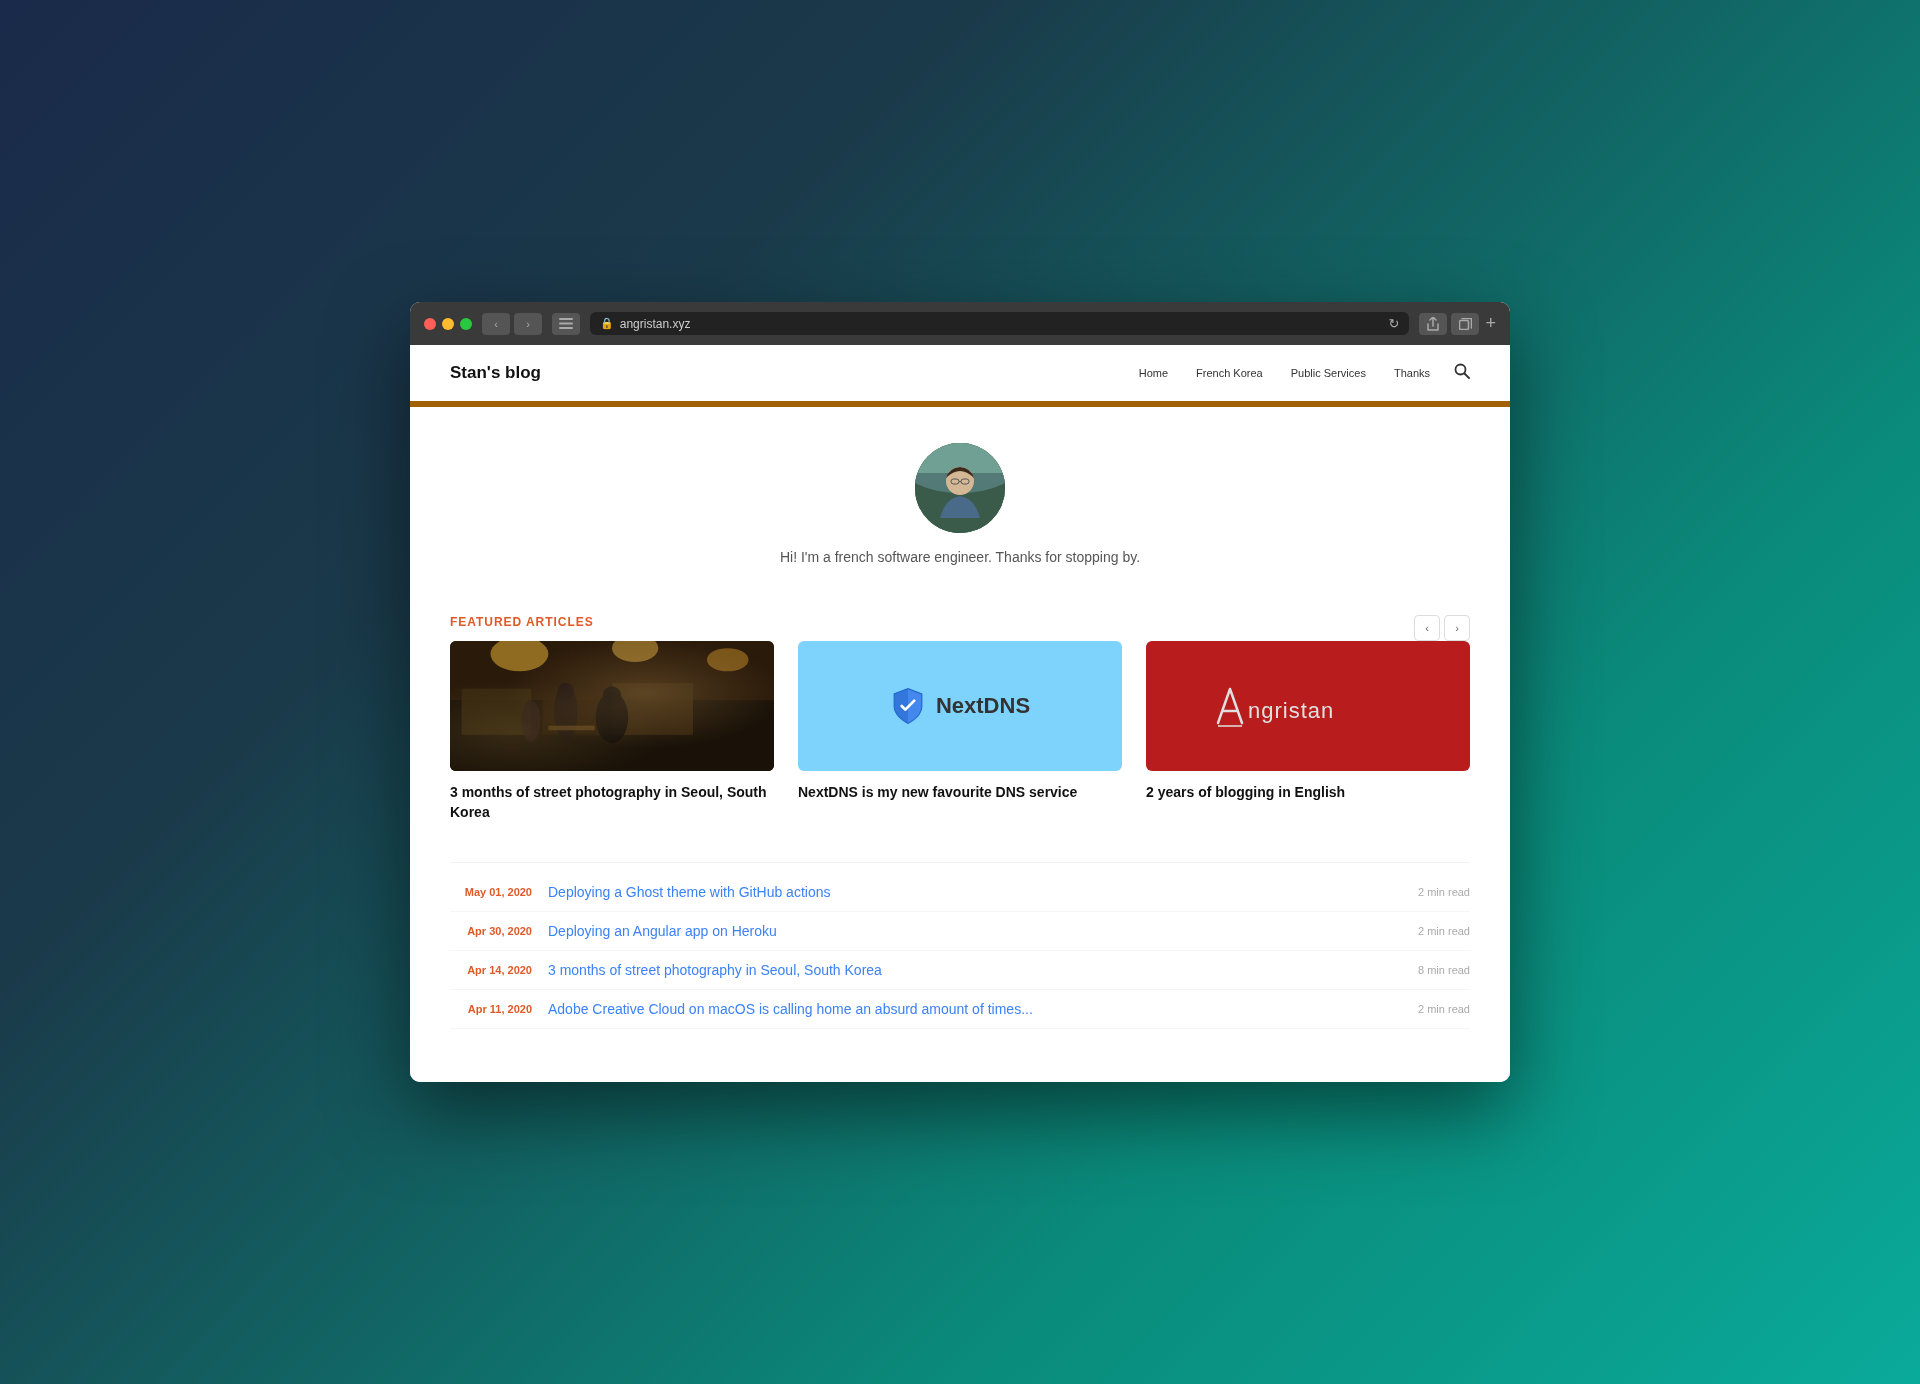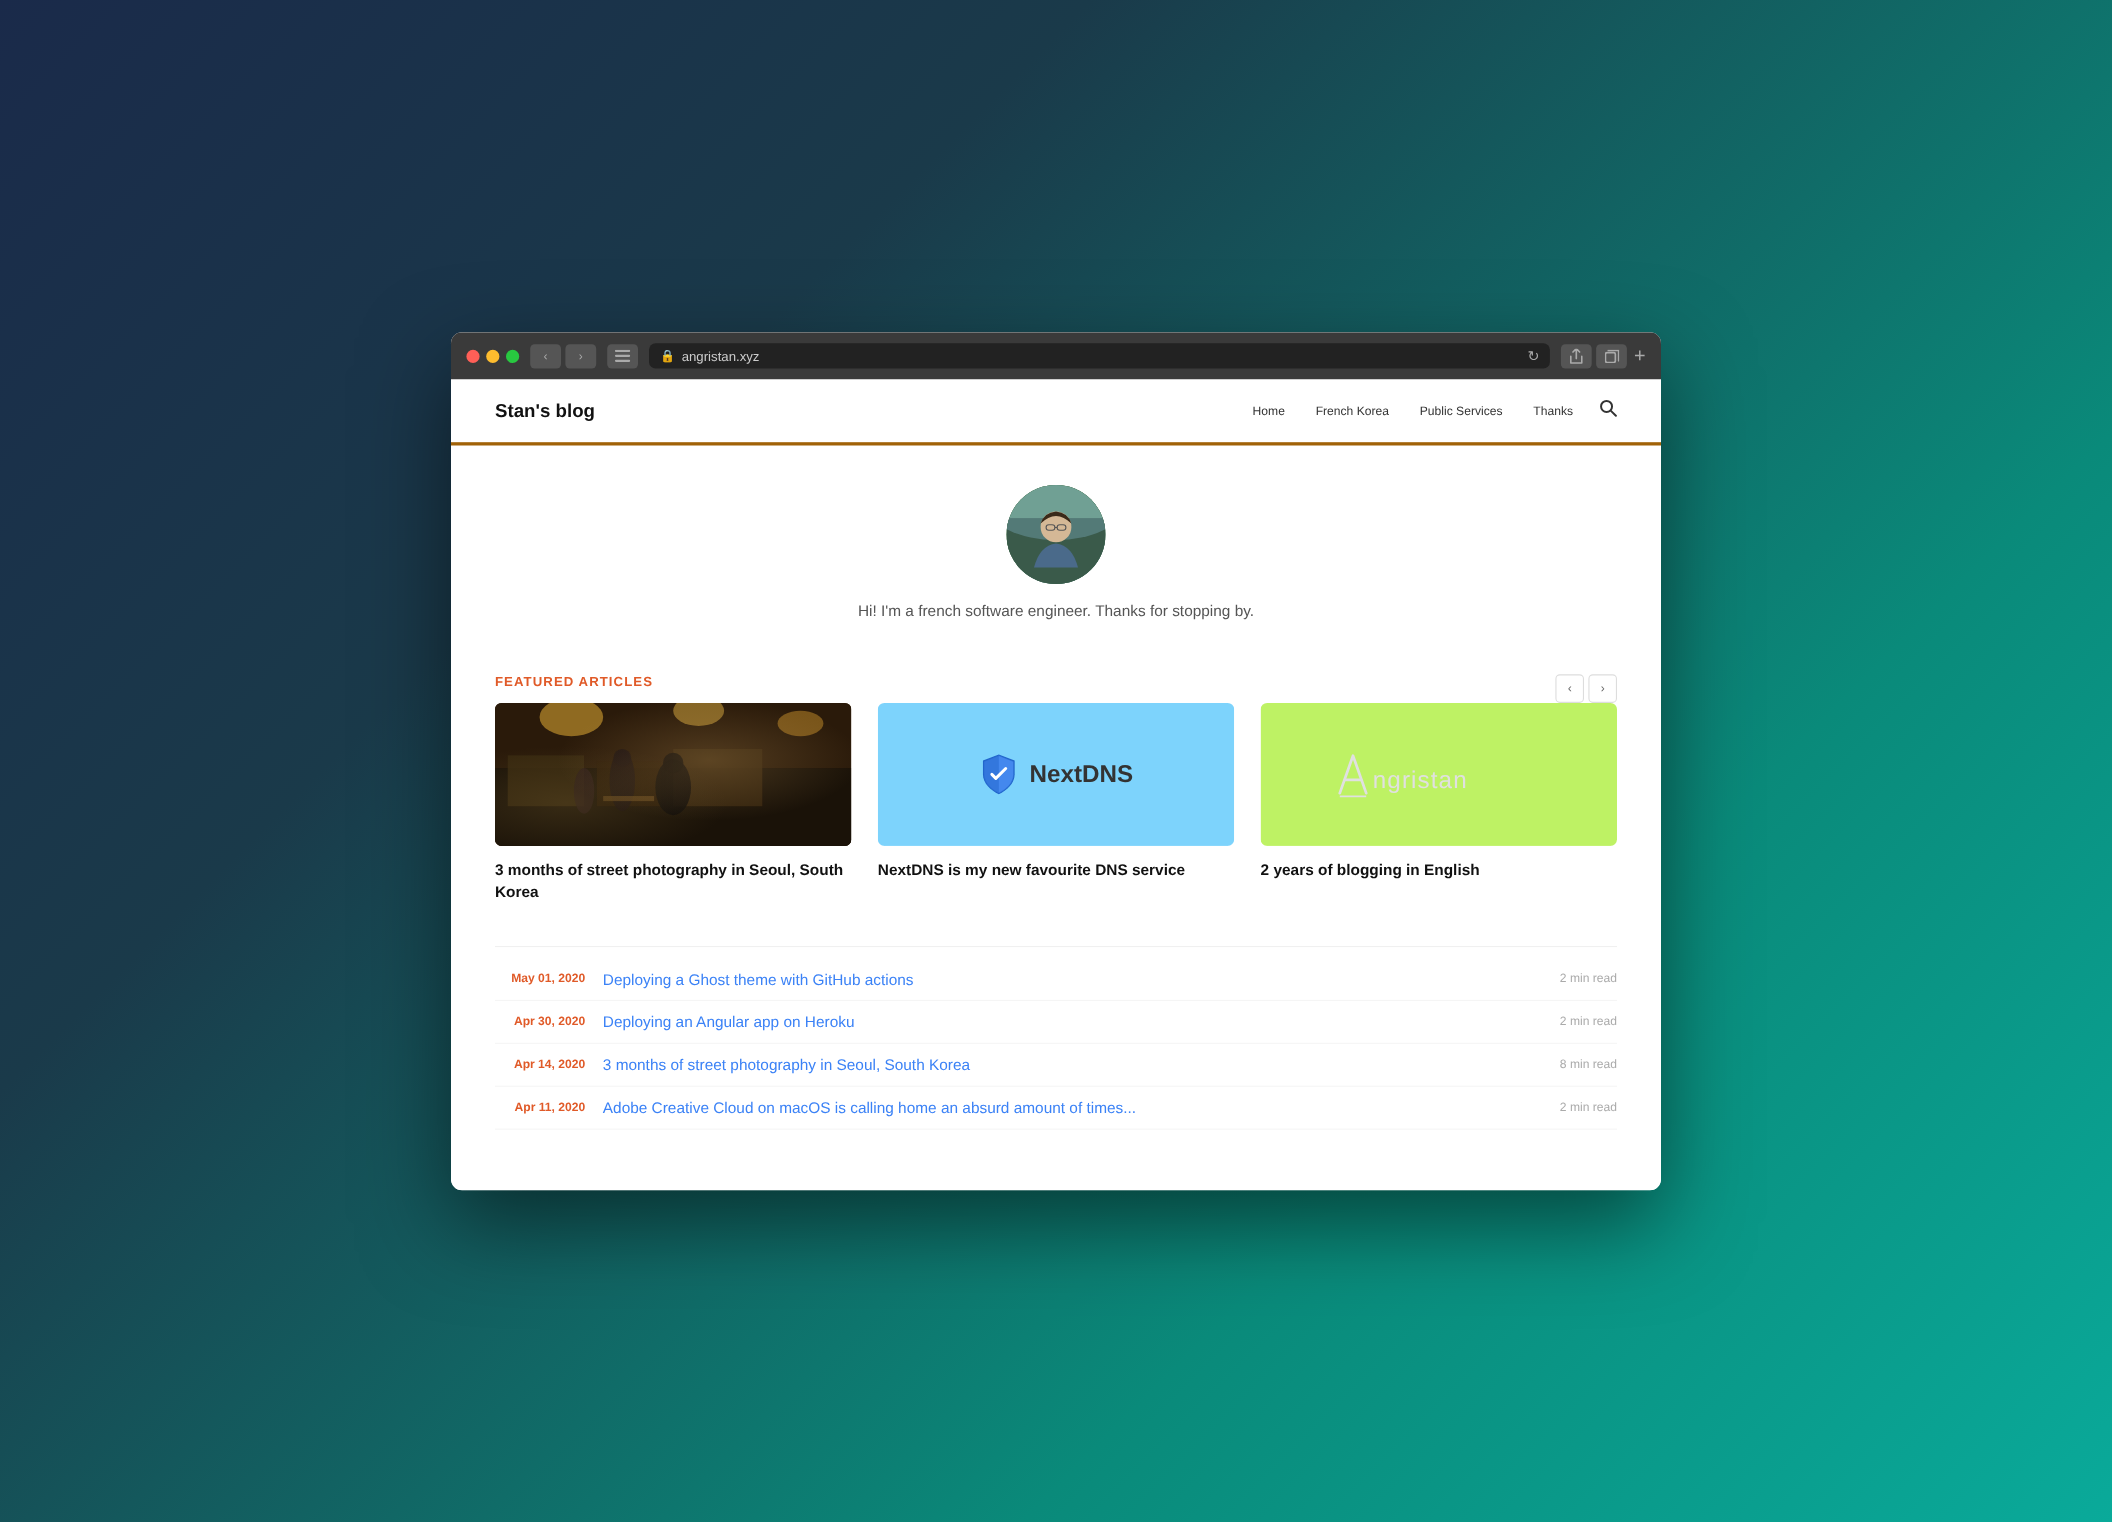--- a/index.html
+++ b/index.html
@@ -138,21 +138,21 @@
       flex: 1;
       overflow-y: auto;
       background: #fff;
     }
 
     
     .site-nav {
       display: flex;
       align-items: center;
       padding: 18px 40px;
-      border-bottom: 3px solid #a16207;
+      border-bottom: 6px solid #a16207;
     }
 
     .site-logo {
       font-size: 17px;
       font-weight: 700;
       color: #111;
       margin-right: auto;
     }
 
     .nav-links {
@@ -298,21 +298,21 @@
     }
 
     .nextdns-text-logo {
       font-size: 22px;
       font-weight: 700;
       color: #333;
     }
 
     
     .thumb-angristan {
-      background: #bef264;
+      background: #b91c1c;
       width: 100%;
       height: 100%;
       display: flex;
       align-items: center;
       justify-content: center;
     }
 
     .article-title {
       font-size: 14px;
       font-weight: 600;

